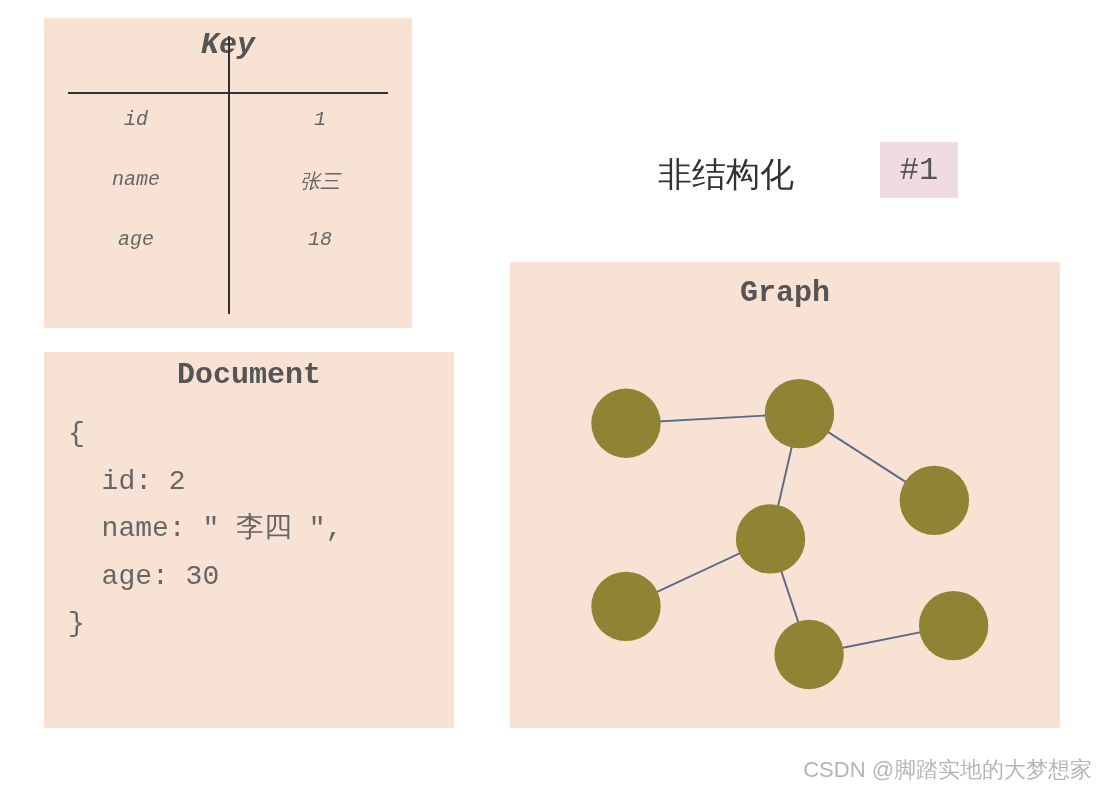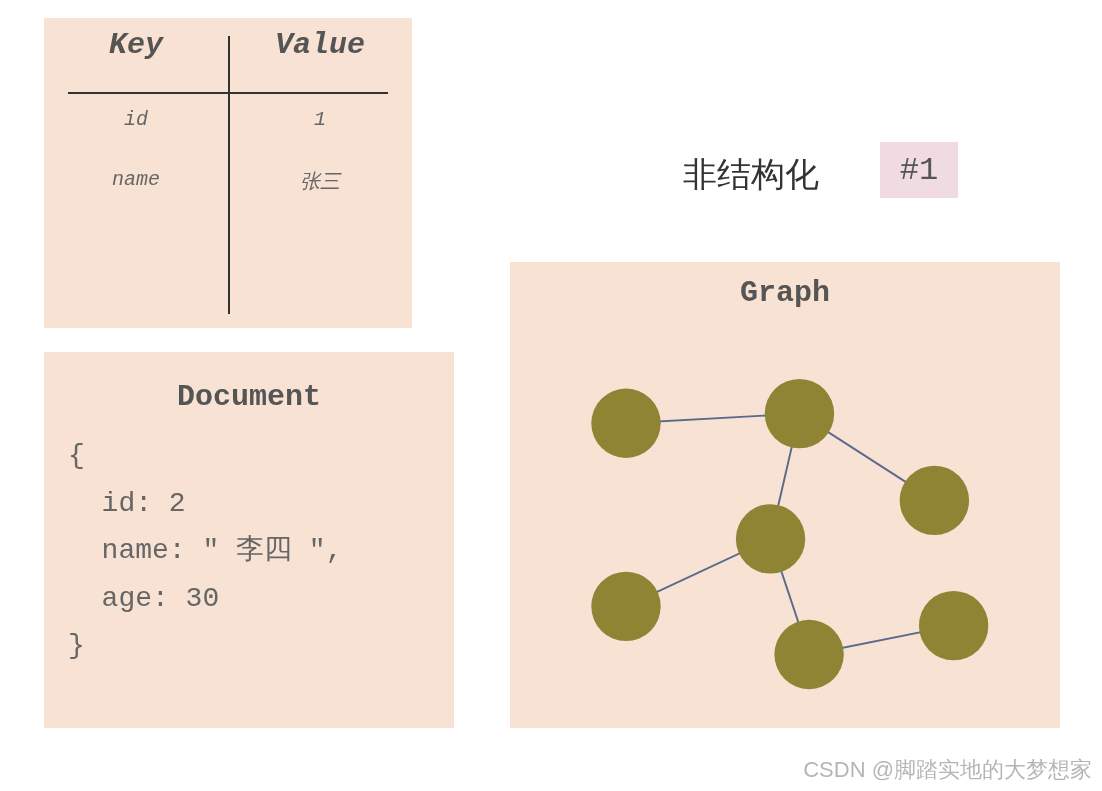--- a/index.html
+++ b/index.html
@@ -50,21 +50,21 @@
     top: 18px;
     bottom: 14px;
     width: 2px;
     background: #333;
   }
   .doc-panel {
     left: 44px;
     top: 352px;
     width: 410px;
     height: 376px;
-    padding: 28px 24px;
+    padding: 6px 24px;
   }
   .doc-title {
     font-weight: bold;
     font-size: 30px;
     text-align: center;
     margin-bottom: 18px;
     color: #555;
   }
   .doc-body {
     font-size: 28px;
@@ -72,21 +72,20 @@
     white-space: pre;
     color: #666;
   }
   .unstruct-label {
     position: absolute;
     left: 658px;
     top: 152px;
     font-size: 34px;
     font-family: "Microsoft YaHei", "PingFang SC", sans-serif;
     color: #333;
-    margin-left: 25px;
   }
   .hash-badge {
     position: absolute;
     left: 880px;
     top: 142px;
     width: 78px;
     height: 56px;
     background: #f1dbe3;
     font-size: 32px;
     font-family: "Courier New", monospace;
@@ -122,30 +121,33 @@
     color: rgba(120,120,120,0.55);
   }
 </style>
 </head>
 <body>
 
 <div class="panel kv-panel">
   <div class="vrule"></div>
   <div class="kv-row kv-header">
     <div class="cell">Key</div>
-    <div class="cell">Value</div>
   </div>
   <div class="kv-hrule"></div>
   <div class="kv-row">
     <div class="cell">id</div>
     <div class="cell">1</div>
   </div>
   <div class="kv-row">
     <div class="cell">name</div>
     <div class="cell">张三</div>
+  </div>
+  <div class="kv-row">
+    <div class="cell">age</div>
+    <div class="cell">18</div>
   </div>
 </div>
 
 <div class="panel doc-panel">
   <div class="doc-title">Document</div>
   <div class="doc-body"><span>{</span>
 <span>  id: 2</span>
 <span>  name: " 李四 ",</span>
 <span>  age: 30</span>
 <span>}</span></div>

